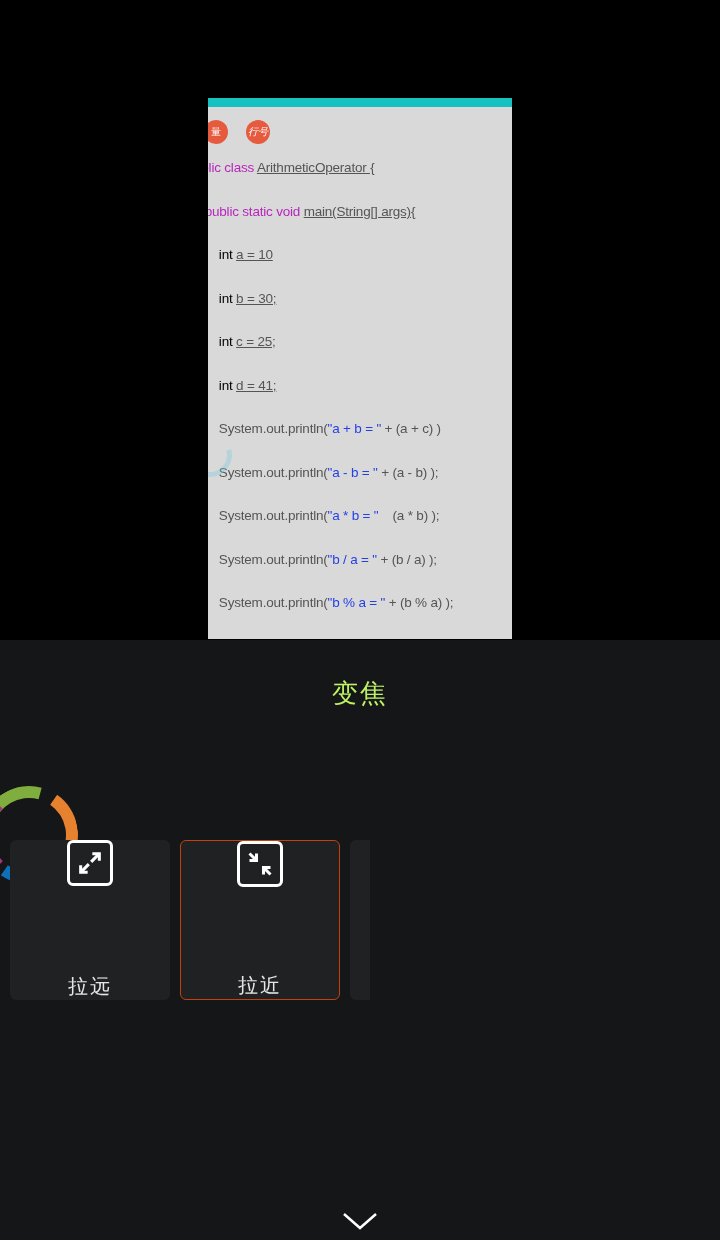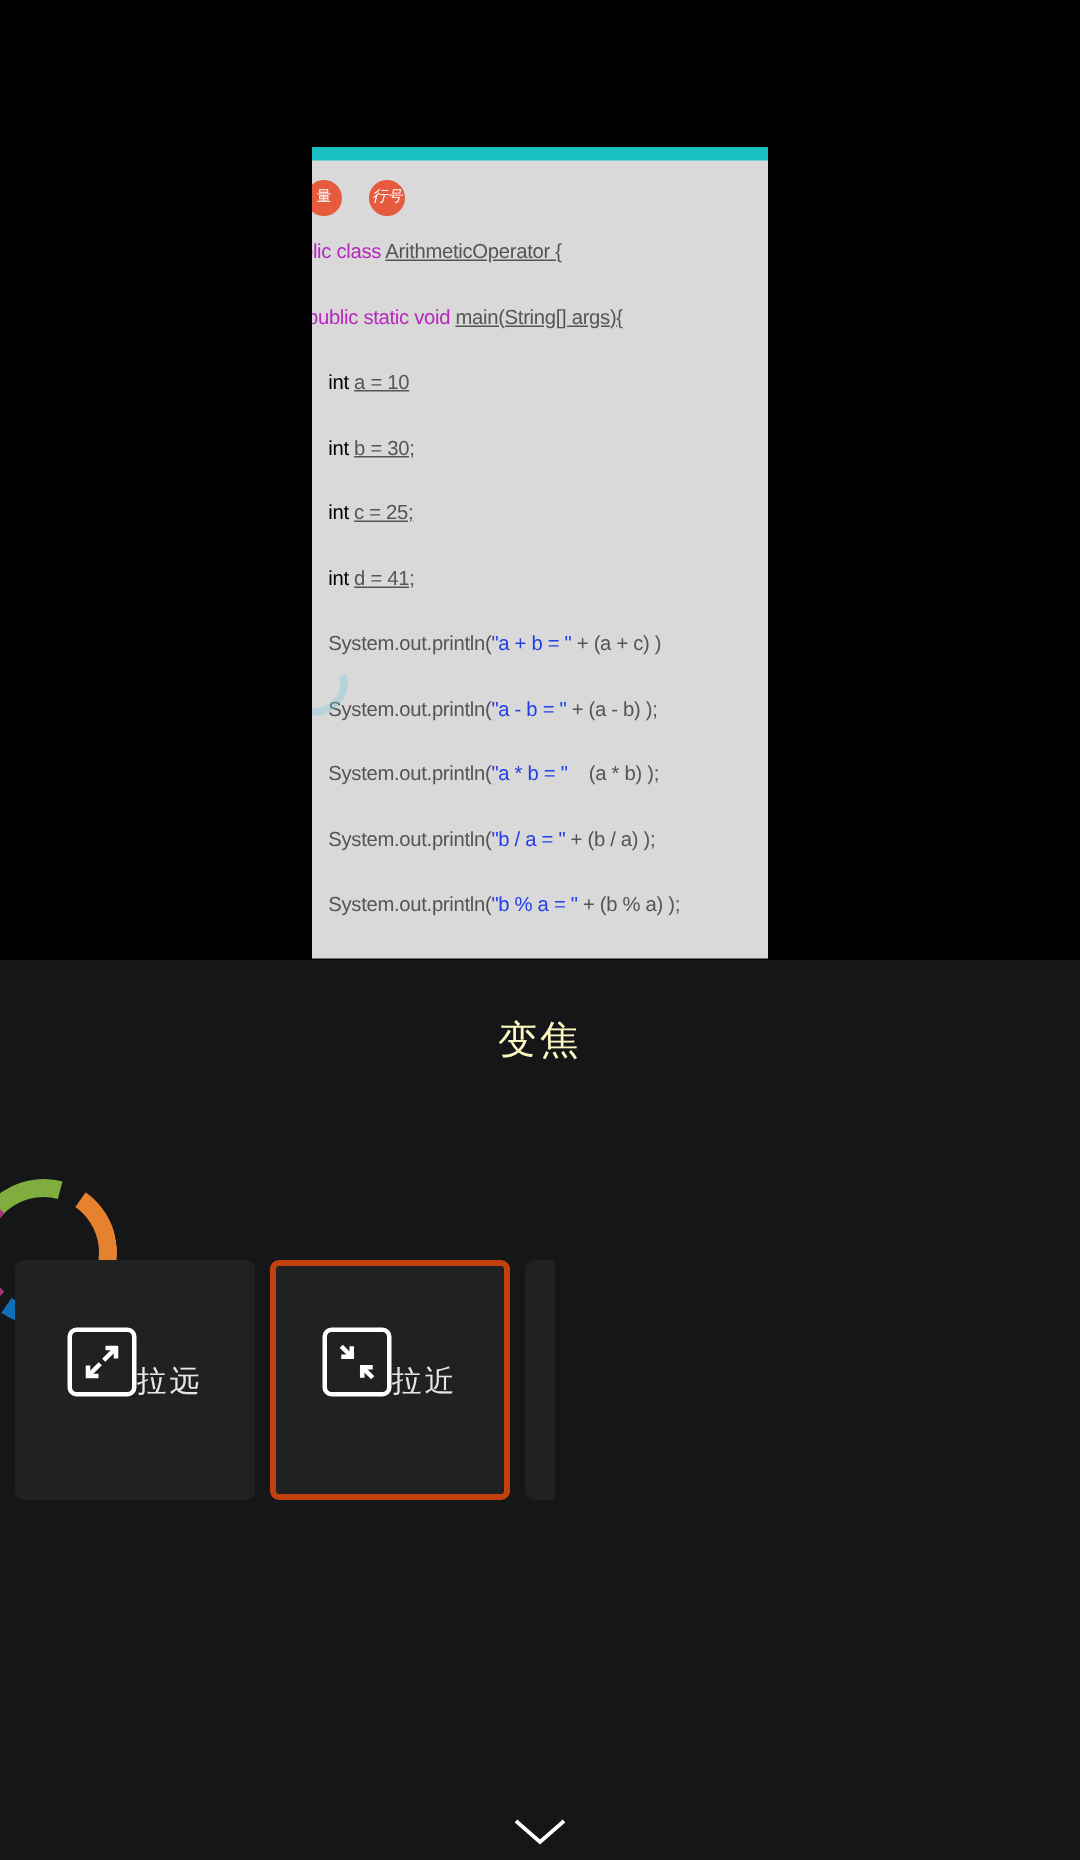--- a/index.html
+++ b/index.html
@@ -84,21 +84,21 @@
   .controls-panel {
     position: absolute;
     top: 640px;
     left: 0;
     width: 720px;
     height: 600px;
     background: #141618;
   }
   .panel-title {
     text-align: center;
-    color: #fef9c3;
+    color: #bef264;
     font-size: 26px;
     padding-top: 36px;
     letter-spacing: 2px;
   }
   .ring-overlay {
     position: absolute;
     top: 146px;
     left: -20px;
     width: 98px;
     height: 98px;
@@ -122,27 +122,27 @@
     height: 160px;
     display: flex;
     gap: 10px;
   }
   .card {
     width: 160px;
     height: 160px;
     background: #1f2123;
     border-radius: 6px;
     display: flex;
-    flex-direction: row;
+    flex-direction: column;
     align-items: center;
-    justify-content: center;
+    justify-content: space-between;
     flex: 0 0 160px;
   }
   .card.selected {
-    border: 4px solid #c2410c;
+    border: 1px solid #c2410c;
   }
   .card .iconbox {
     width: 46px;
     height: 46px;
     border: 3px solid #fff;
     border-radius: 6px;
     display: flex;
     align-items: center;
     justify-content: center;
     margin-bottom: 24px;

